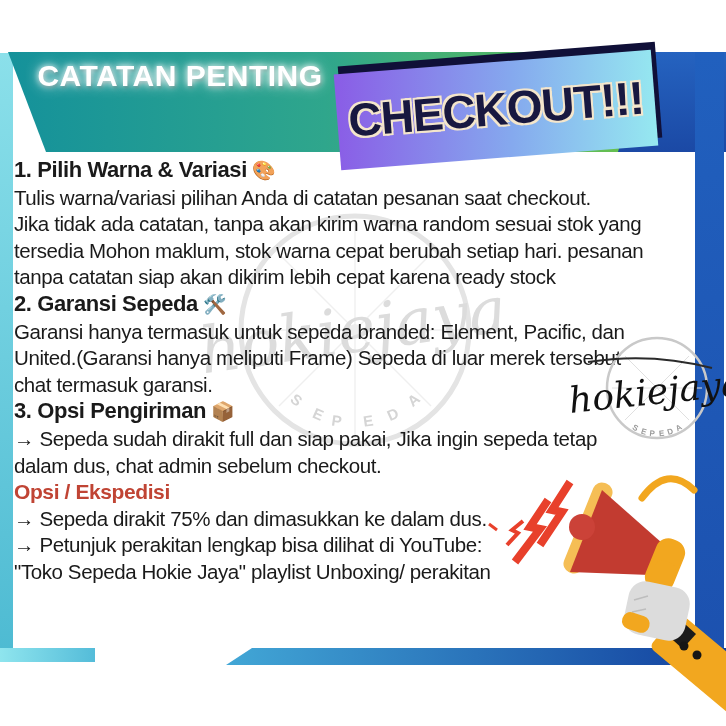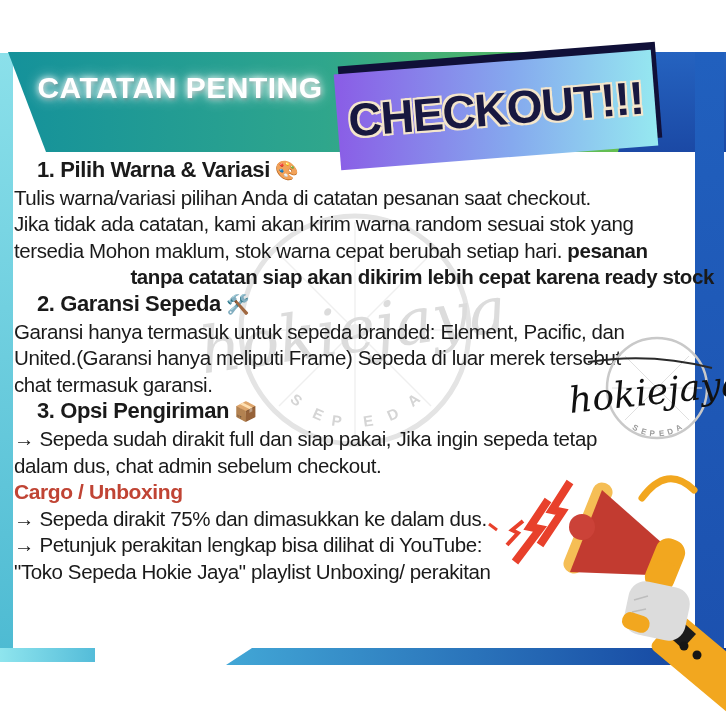--- a/index.html
+++ b/index.html
@@ -17,40 +17,40 @@
   .blue-top{position:absolute;left:600px;top:52px;width:126px;height:100px;
             background:linear-gradient(180deg,#2563C0,#1B49A5);}
   .blue-bar{position:absolute;left:695px;top:52px;width:29px;height:613px;
             background:linear-gradient(180deg,#2160BE,#1C51AF);}
 
   
   .top-banner{position:absolute;left:0;top:52px;width:650px;height:100px;
             background:linear-gradient(90deg,#14919B,#2FA68C,#6CC24A);
             clip-path:polygon(8px 0,645px 0,618px 100%,46px 100%);}
   .top-banner .txt{position:absolute;left:0;top:0;width:360px;text-align:center;
-            color:#fff;font-weight:800;font-size:30px;line-height:46px;padding-top:13px;
+            color:#fff;font-weight:800;font-size:30px;line-height:46px;padding-top:1px;
             letter-spacing:.5px;
             text-shadow:0 0 6px #ffffff,0 0 14px rgba(255,255,255,.85),1px 2px 3px rgba(0,0,0,.3);}
 
   
   .checkout-shadow{position:absolute;left:341px;top:54px;width:318px;height:96px;
             background:#101038;transform:rotate(-4.5deg);}
   .checkout-banner{position:absolute;left:337px;top:62px;width:318px;height:96px;
             background:linear-gradient(95deg,#8A5CE6,#85A9EE 55%,#96E9F0);
             transform:rotate(-4.5deg);text-align:center;}
   .checkout-banner .txt{display:block;line-height:94px;font-size:46px;font-weight:800;
             letter-spacing:-1px;color:#181840;
             text-shadow:-2px -2px 0 #F4E6CC,2px -2px 0 #F4E6CC,-2px 2px 0 #F4E6CC,2px 2px 0 #F4E6CC;}
 
   
   .note{position:absolute;left:14px;top:157px;width:700px;font-size:20.5px;
         line-height:26.6px;color:#1a1a1a;letter-spacing:-.4px;z-index:2;}
   .note .line{white-space:nowrap;}
-  .note .h{font-weight:700;font-size:22px;margin-left:23px;}
-  .note .b{font-weight:700;text-align:right;}
+  .note .h{font-weight:700;font-size:22px;}
+  .note .b{font-weight:400;}
   .note .r{font-weight:700;color:#C04434;font-size:21px;}
   .note .emoji{margin-left:5px;font-size:19px;letter-spacing:0;}
 
   
   .layer{position:absolute;left:0;top:0;width:726px;height:726px;pointer-events:none;}
   .back{z-index:1;} .front{z-index:5;}
   .script{font-family:"DejaVu Serif",serif;font-style:italic;}
 </style>
 </head>
 <body>
@@ -92,31 +92,31 @@
   </div>
 
   <div class="checkout-shadow"></div>
   <div class="checkout-banner">
     <span class="txt">CHECKOUT!!!</span>
   </div>
 
   <div class="note">
     <div class="line h"><span>1. Pilih Warna &amp; Variasi</span><span class="emoji">🎨</span></div>
     <div class="line">Tulis warna/variasi pilihan Anda di catatan pesanan saat checkout.</div>
-    <div class="line">Jika tidak ada catatan, kami akan kirim warna random sesuai stok yang</div>
+    <div class="line">Jika tidak ada catatan, tanpa akan kirim warna random sesuai stok yang</div>
     <div class="line"><span>tersedia Mohon maklum, stok warna cepat berubah setiap hari. </span><span class="b">pesanan</span></div>
     <div class="line b">tanpa catatan siap akan dikirim lebih cepat karena ready stock</div>
     <div class="line h"><span>2. Garansi Sepeda</span><span class="emoji">🛠️</span></div>
     <div class="line">Garansi hanya termasuk untuk sepeda branded: Element, Pacific, dan</div>
     <div class="line">United.(Garansi hanya meliputi Frame) Sepeda di luar merek tersebut</div>
     <div class="line">chat termasuk garansi.</div>
     <div class="line h"><span>3. Opsi Pengiriman</span><span class="emoji">📦</span></div>
     <div class="line">→ Sepeda sudah dirakit full dan siap pakai, Jika ingin sepeda tetap</div>
     <div class="line">dalam dus, chat admin sebelum checkout.</div>
-    <div class="line r">Cargo / Unboxing</div>
+    <div class="line r">Opsi / Ekspedisi</div>
     <div class="line">→ Sepeda dirakit 75% dan dimasukkan ke dalam dus.</div>
     <div class="line">→ Petunjuk perakitan lengkap bisa dilihat di YouTube:</div>
     <div class="line">"Toko Sepeda Hokie Jaya" playlist Unboxing/ perakitan</div>
   </div>
 
   <svg class="layer front" viewBox="0 0 726 726">
 
     <g>
       <circle cx="657" cy="388" r="50" fill="none" stroke="#C9C9C9" stroke-width="2.5"></circle>
       <g stroke="#E0E0E0" stroke-width="1">

